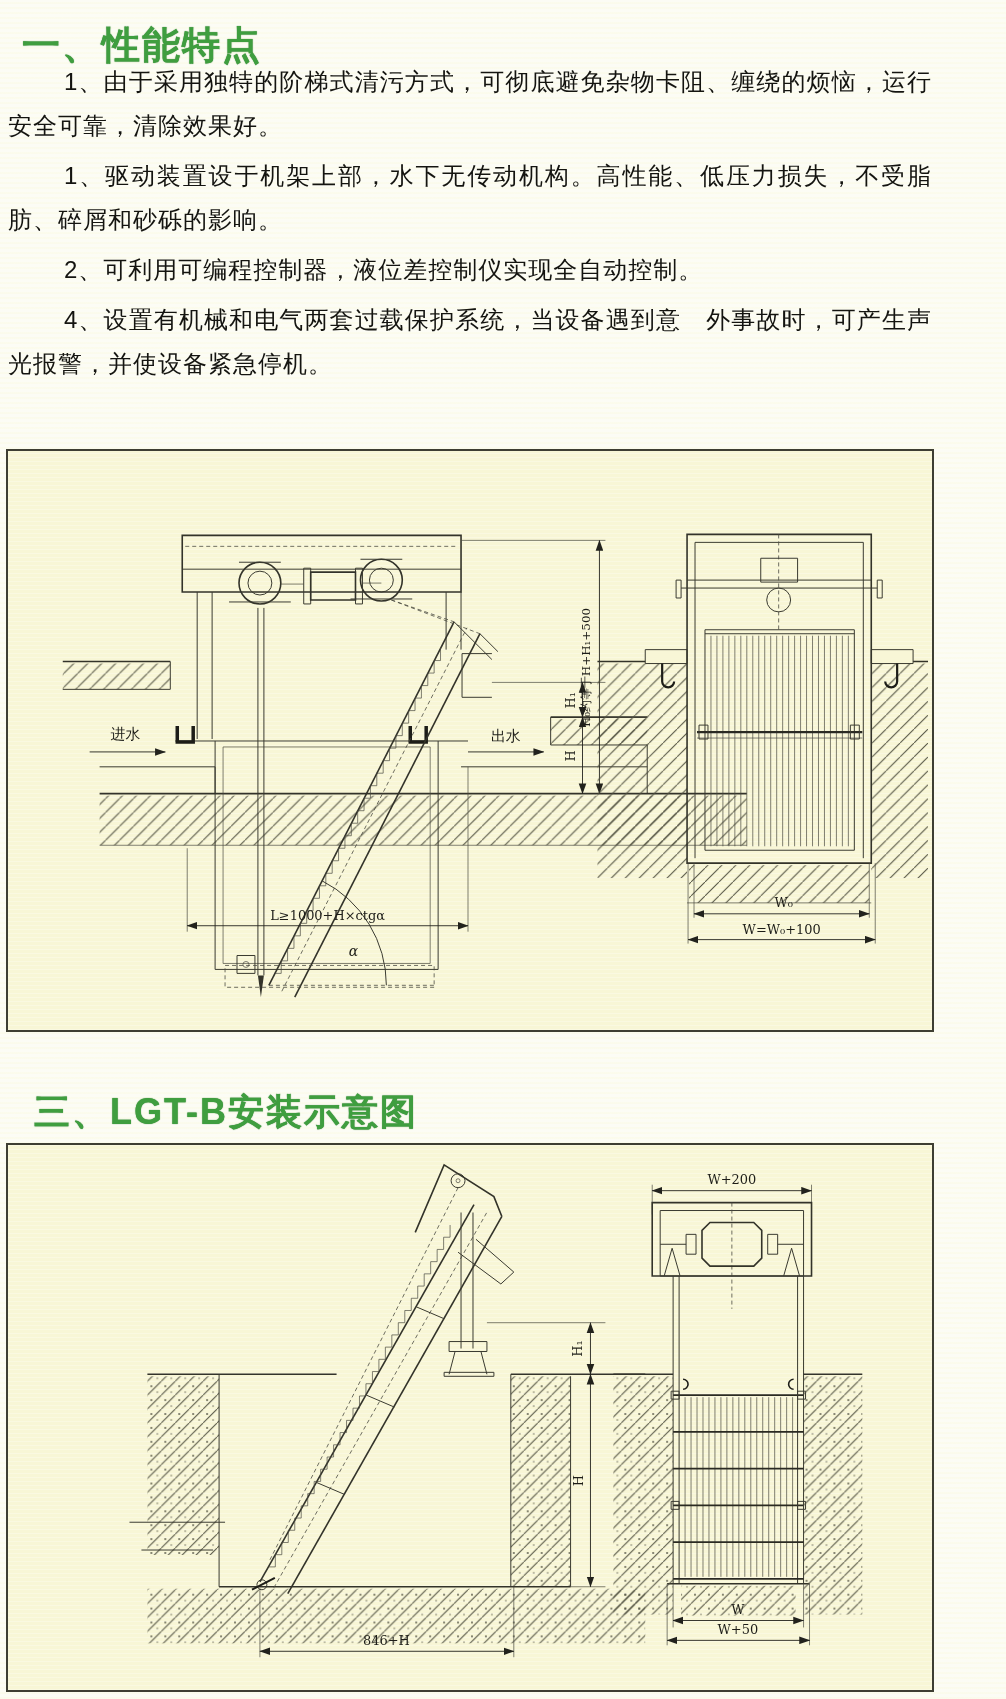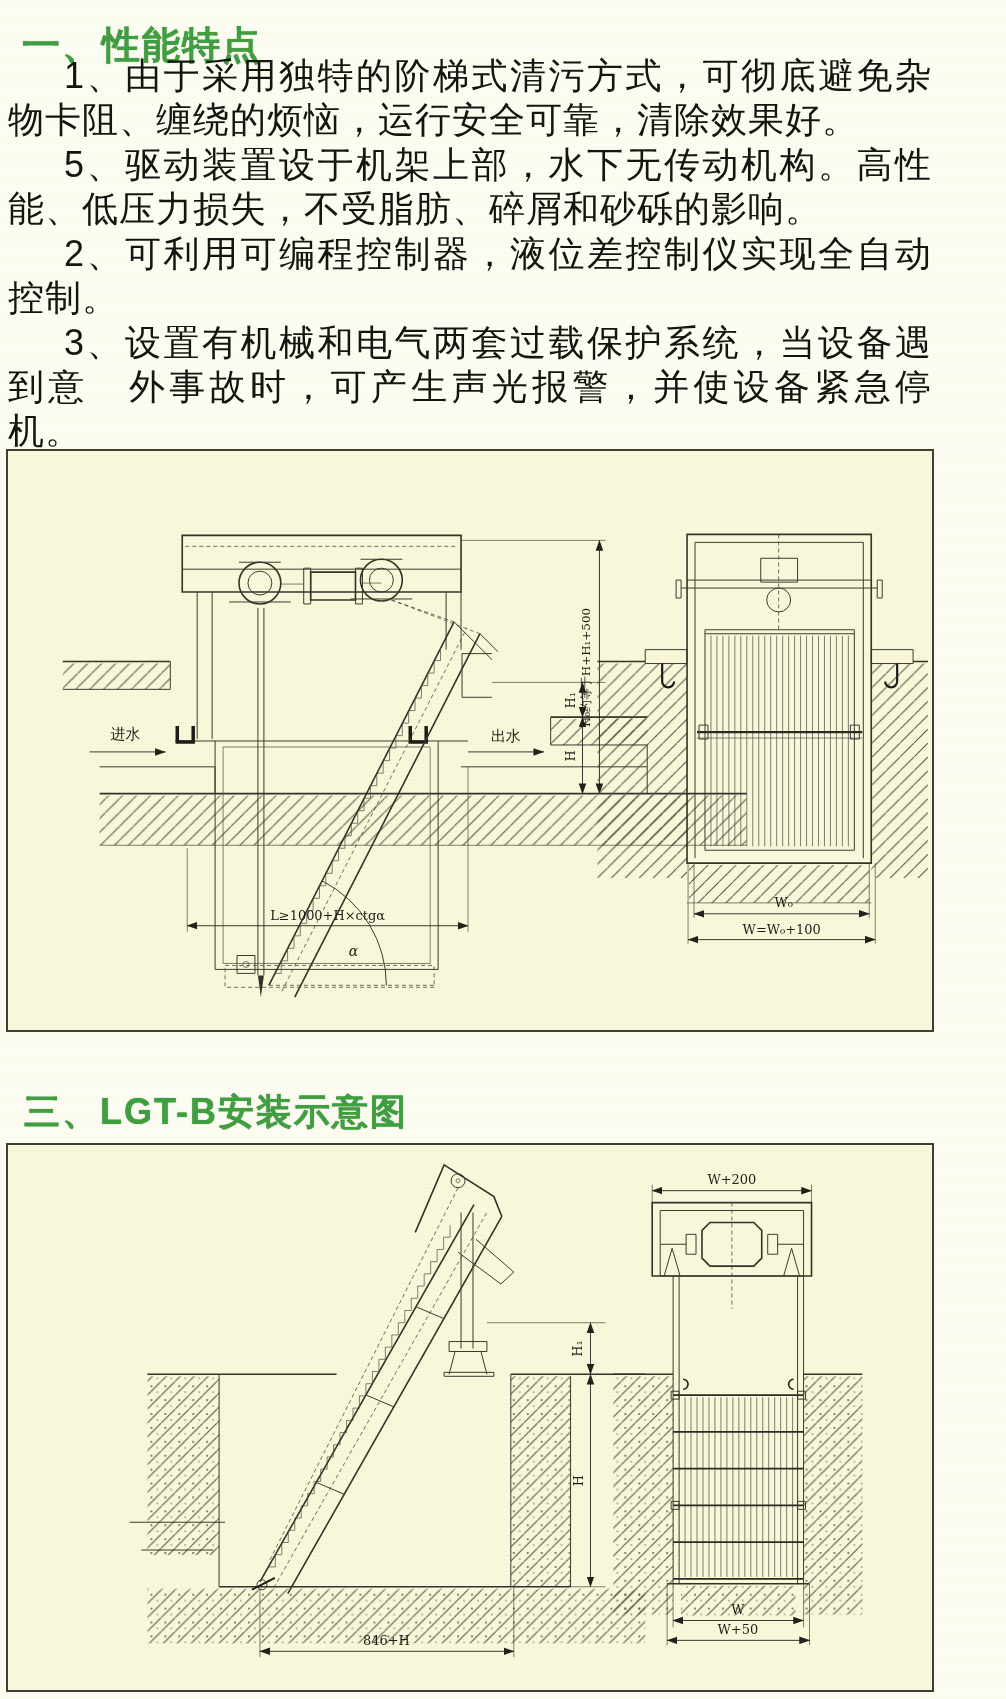--- a/index.html
+++ b/index.html
@@ -4,23 +4,23 @@
 <style>
   html,body{margin:0;padding:0;}
   body{width:1006px;height:1699px;background:#fcfcf5;position:relative;
        font-family:"Liberation Sans",sans-serif;color:#161612;overflow:hidden;}
   .page{position:absolute;inset:0;
         background:repeating-linear-gradient(0deg,rgba(250,250,220,.35) 0 2px,rgba(255,255,255,0) 2px 5px);}
   h1.sec{position:absolute;margin:12px;font-weight:bold;color:#3f9e3f;
          text-shadow:0 0 1px #2c7a2c;letter-spacing:2px;}
   #h-features{top:8px;left:10px;font-size:38px;}
   #h-lgta{top:388px;left:10px;font-size:36px;}
-  #h-lgtb{top:1076px;left:12px;font-size:36px;}
+  #h-lgtb{top:1076px;left:22px;font-size:36px;}
   .features{position:absolute;top:54px;left:8px;width:924px;}
-  .features p{margin:0 0 1px 0;font-size:36px;line-height:44px;letter-spacing:1px;
+  .features p{margin:6px 0 1px 0;font-size:24px;line-height:44px;letter-spacing:1px;
               text-indent:56px;text-align:justify;color:#141410;}
   .panel{position:absolute;left:6px;width:928px;border:2px solid #3e3e33;
          background:#f8f6d6;box-sizing:border-box;
          background-image:repeating-linear-gradient(0deg,rgba(255,255,255,.28) 0 1px,rgba(0,0,0,0) 1px 4px);}
   #panel-lgta{top:449px;height:583px;}
   #panel-lgtb{top:1143px;height:549px;}
   .panel svg{display:block;width:100%;height:100%;}
   svg *{vector-effect:non-scaling-stroke;}
   .ln{stroke:#3a3a30;fill:none;stroke-width:1;}
   .ln2{stroke:#33332a;fill:none;stroke-width:1.6;}
@@ -34,23 +34,23 @@
 </style>
 </head>
 <body>
 
 <div class="page">
 
   <h1 class="sec" id="h-features">一、性能特点</h1>
 
   <div class="features">
     <p>1、由于采用独特的阶梯式清污方式，可彻底避免杂物卡阻、缠绕的烦恼，运行安全可靠，清除效果好。</p>
-    <p>5、驱动装置设于机架上部，水下无传动机构。高性能、低压力损失，不受脂肪、碎屑和砂砾的影响。</p>
+    <p>1、驱动装置设于机架上部，水下无传动机构。高性能、低压力损失，不受脂肪、碎屑和砂砾的影响。</p>
     <p>2、可利用可编程控制器，液位差控制仪实现全自动控制。</p>
-    <p>3、设置有机械和电气两套过载保护系统，当设备遇到意　外事故时，可产生声光报警，并使设备紧急停机。</p>
+    <p>4、设置有机械和电气两套过载保护系统，当设备遇到意　外事故时，可产生声光报警，并使设备紧急停机。</p>
   </div>
 
 
   <div class="panel" id="panel-lgta">
     <svg viewBox="0 0 928 583" preserveAspectRatio="none">
       <defs>
         <pattern id="hA" width="14" height="14" patternUnits="userSpaceOnUse">
           <path d="M0 14 L14 0" stroke="#50503f" stroke-width="1"></path>
         </pattern>
         <marker id="arA" viewBox="0 0 10 7" refX="9.5" refY="3.5" markerWidth="12" markerHeight="9" orient="auto-start-reverse">

